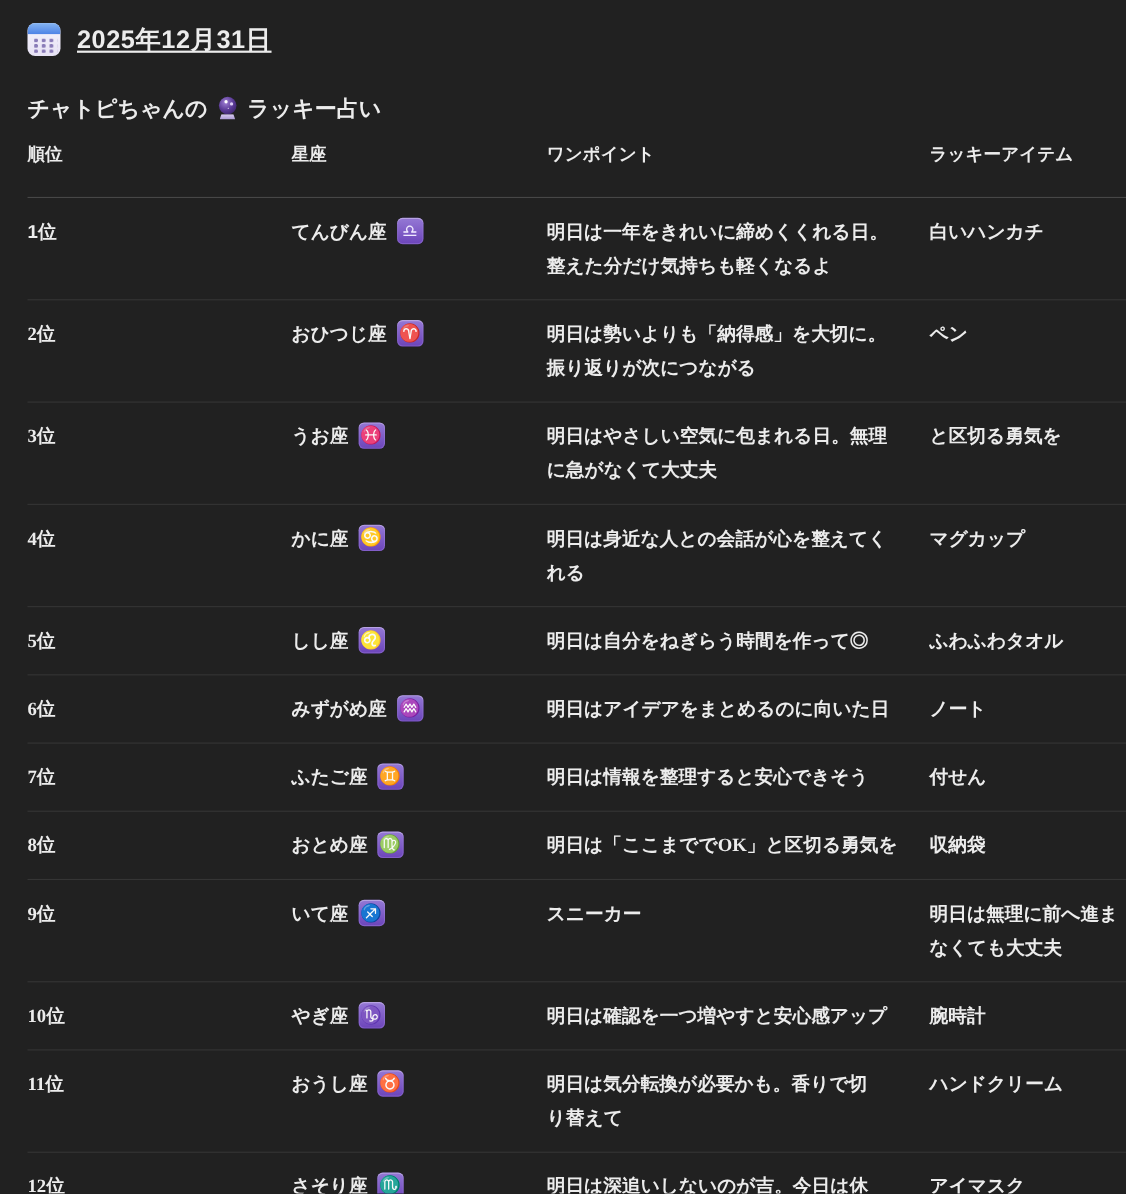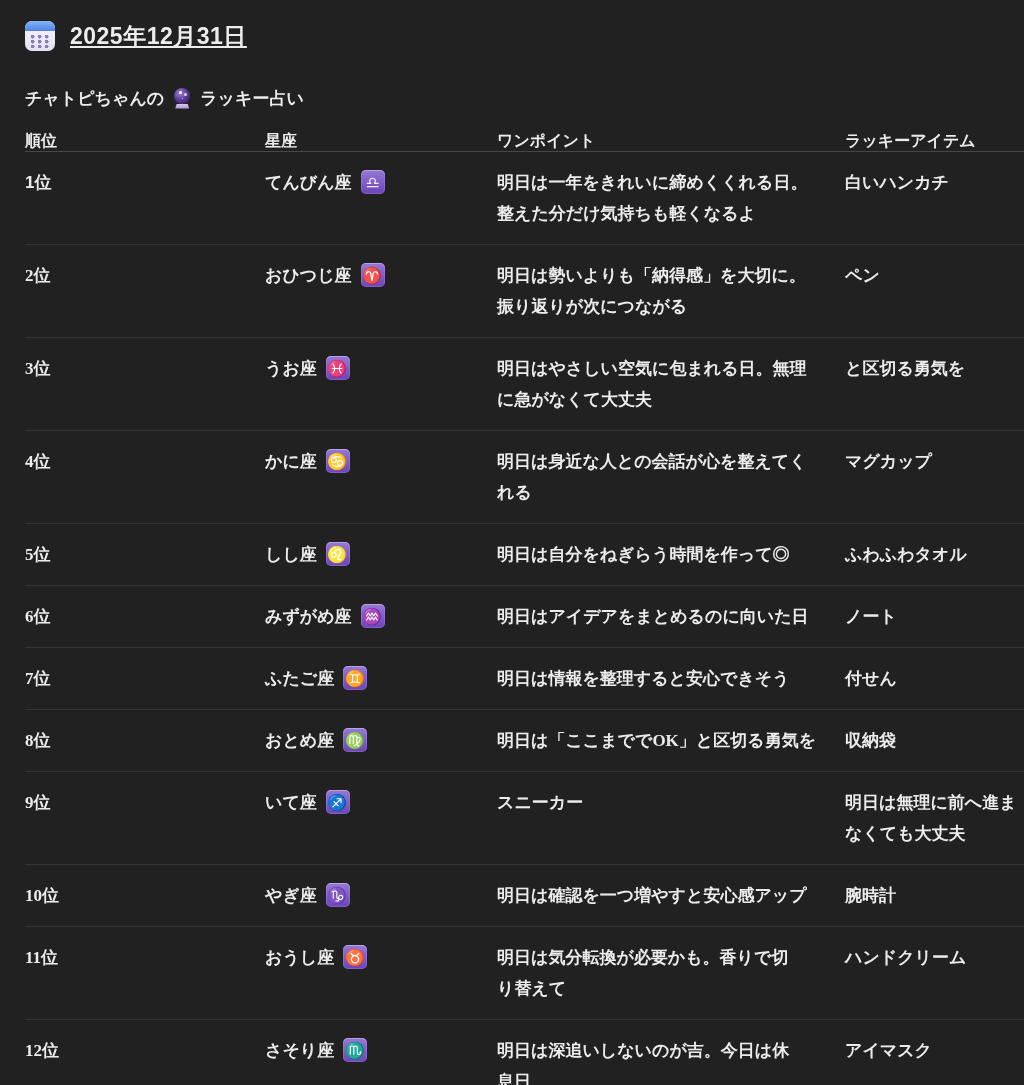--- a/index.html
+++ b/index.html
@@ -21,36 +21,36 @@
   .cal { position: relative; width: 30px; height: 30px; border-radius: 7px;
          background: linear-gradient(180deg, #f1eefa 34%, #e7e2f4 100%);
          display: inline-block; overflow: hidden; flex: 0 0 auto; }
   .cal-top { position: absolute; top: 0; left: 0; width: 100%; height: 10px;
              background: linear-gradient(180deg, #85b5f3, #4e83e6); }
   .cal-dots { position: absolute; left: 6px; top: 14px; width: 21px; height: 13px;
               background-image: radial-gradient(circle at 1.7px 1.7px, #8a7cb8 1.7px, transparent 2px);
               background-size: 7px 5px; }
 
   
-  .subtitle { margin-top: 34px; font-size: 17px; font-weight: 700;
+  .subtitle { margin-top: 34px; font-size: 20px; font-weight: 700;
               display: flex; align-items: center; gap: 8px; height: 24px; }
 
   .cb { position: relative; width: 20px; height: 21px; display: inline-block; flex: 0 0 auto; }
   .cb-ball { position: absolute; left: 2px; top: 0; width: 16px; height: 16px; border-radius: 50%;
              background: radial-gradient(circle at 38% 32%, #9f7fd4 0%, #5a3a96 48%, #2a1650 100%); }
   .cb-sparkle { position: absolute; left: 7px; top: 3px; width: 3px; height: 3px; border-radius: 50%;
                 background: #fff; box-shadow: 5px 2px 0 0 #decff5, 2px 6px 0 -1px rgba(255,255,255,0.85); }
   .cb-base { position: absolute; left: 3px; bottom: 0; width: 14px; height: 5px;
              background: linear-gradient(180deg, #d6c9f0, #a795cf);
              clip-path: polygon(12% 0, 88% 0, 100% 100%, 0 100%); }
 
   
   .table { margin-top: 22px; width: 999px; }
   .thead, .tr { display: grid; grid-template-columns: 240px 232px 348px auto; }
-  .thead { padding-bottom: 1px; border-bottom: 1px solid #474747; }
+  .thead { padding-bottom: 29px; border-bottom: 1px solid #474747; }
   .th { font-size: 16px; font-weight: 700; line-height: 18px; }
   .tbody .tr + .tr { border-top: 1px solid #353535; font-family: Liberation Serif, serif; }
   .td { padding: 15px 6px 15px 0; font-size: 17px; line-height: 31px; vertical-align: top; }
   .td-rank { font-weight: 700; }
   .td-sign { font-weight: 700; display: flex; align-items: flex-start; gap: 9px; }
   .td-point { font-weight: 700; }
   .td-item { font-weight: 700; }
   .pline { display: block; }
   .pline:empty { display: none; }
 

